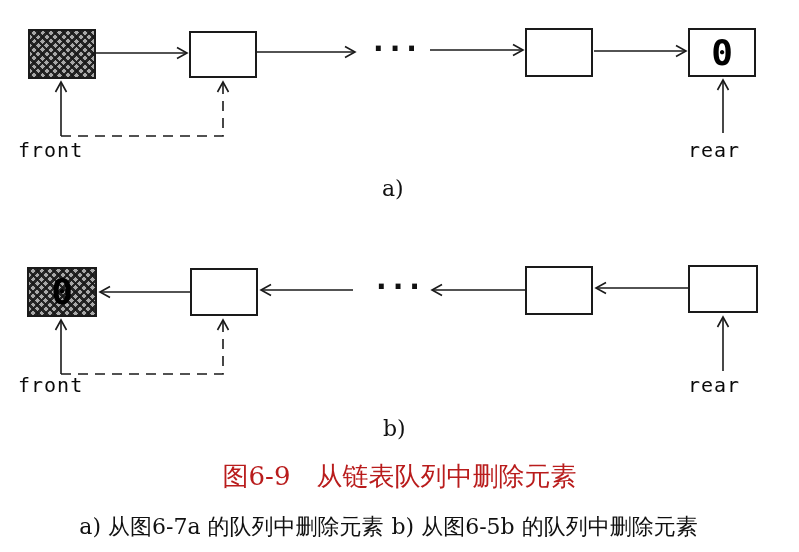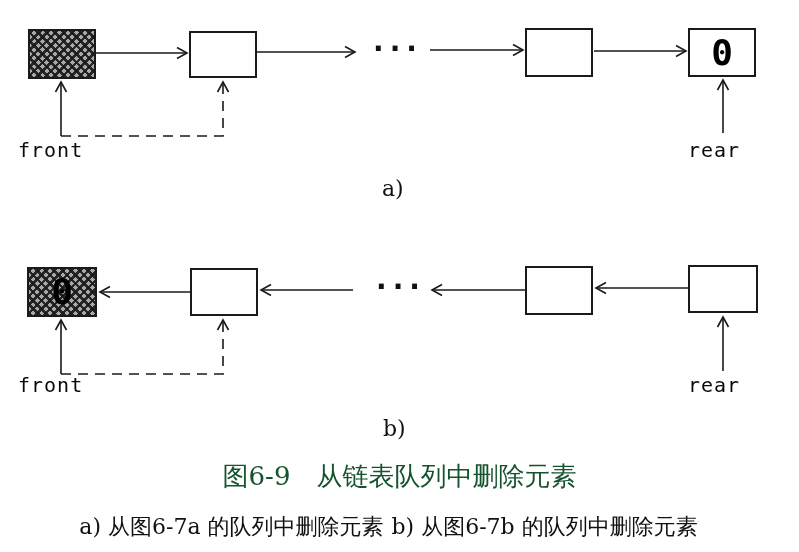--- a/index.html
+++ b/index.html
@@ -28,21 +28,21 @@
   .sub-label{
     position:absolute;font-family:"DejaVu Serif",serif;font-size:22px;color:#111;line-height:1;
   }
   .ellipsis{
     position:absolute;font-family:"DejaVu Sans",sans-serif;font-weight:bold;
     font-size:28px;letter-spacing:6px;color:#111;line-height:28px;
   }
   .arrows{position:absolute;left:0;top:0;pointer-events:none;}
   .caption{
     position:absolute;left:0;top:460px;width:799px;text-align:center;
-    font-family:"DejaVu Serif",serif;font-size:26px;color:#14532d;line-height:32px;
+    font-family:"DejaVu Serif",serif;font-size:26px;color:#b91c1c;line-height:32px;
   }
   .subcaption{
     position:absolute;left:0;top:512px;width:777px;
     display:flex;justify-content:center;gap:8px;
     font-family:"DejaVu Serif",serif;font-size:22px;color:#111;line-height:30px;
   }
 </style>
 </head>
 <body>
 
@@ -117,16 +117,16 @@
   </div>
 
   <span class="ptr-label" style="left:18px;top:375px;">front</span>
   <span class="ptr-label" style="left:688px;top:375px;">rear</span>
   <span class="sub-label" style="left:383px;top:418px;">b)</span>
 
   <div class="caption">图6-9　从链表队列中删除元素</div>
 
   <div class="subcaption">
     <span>a) 从图6-7a 的队列中删除元素</span>
-    <span>b) 从图6-7b 的队列中删除元素</span>
+    <span>b) 从图6-5b 的队列中删除元素</span>
   </div>
 
 </div>
 
 </body></html>

